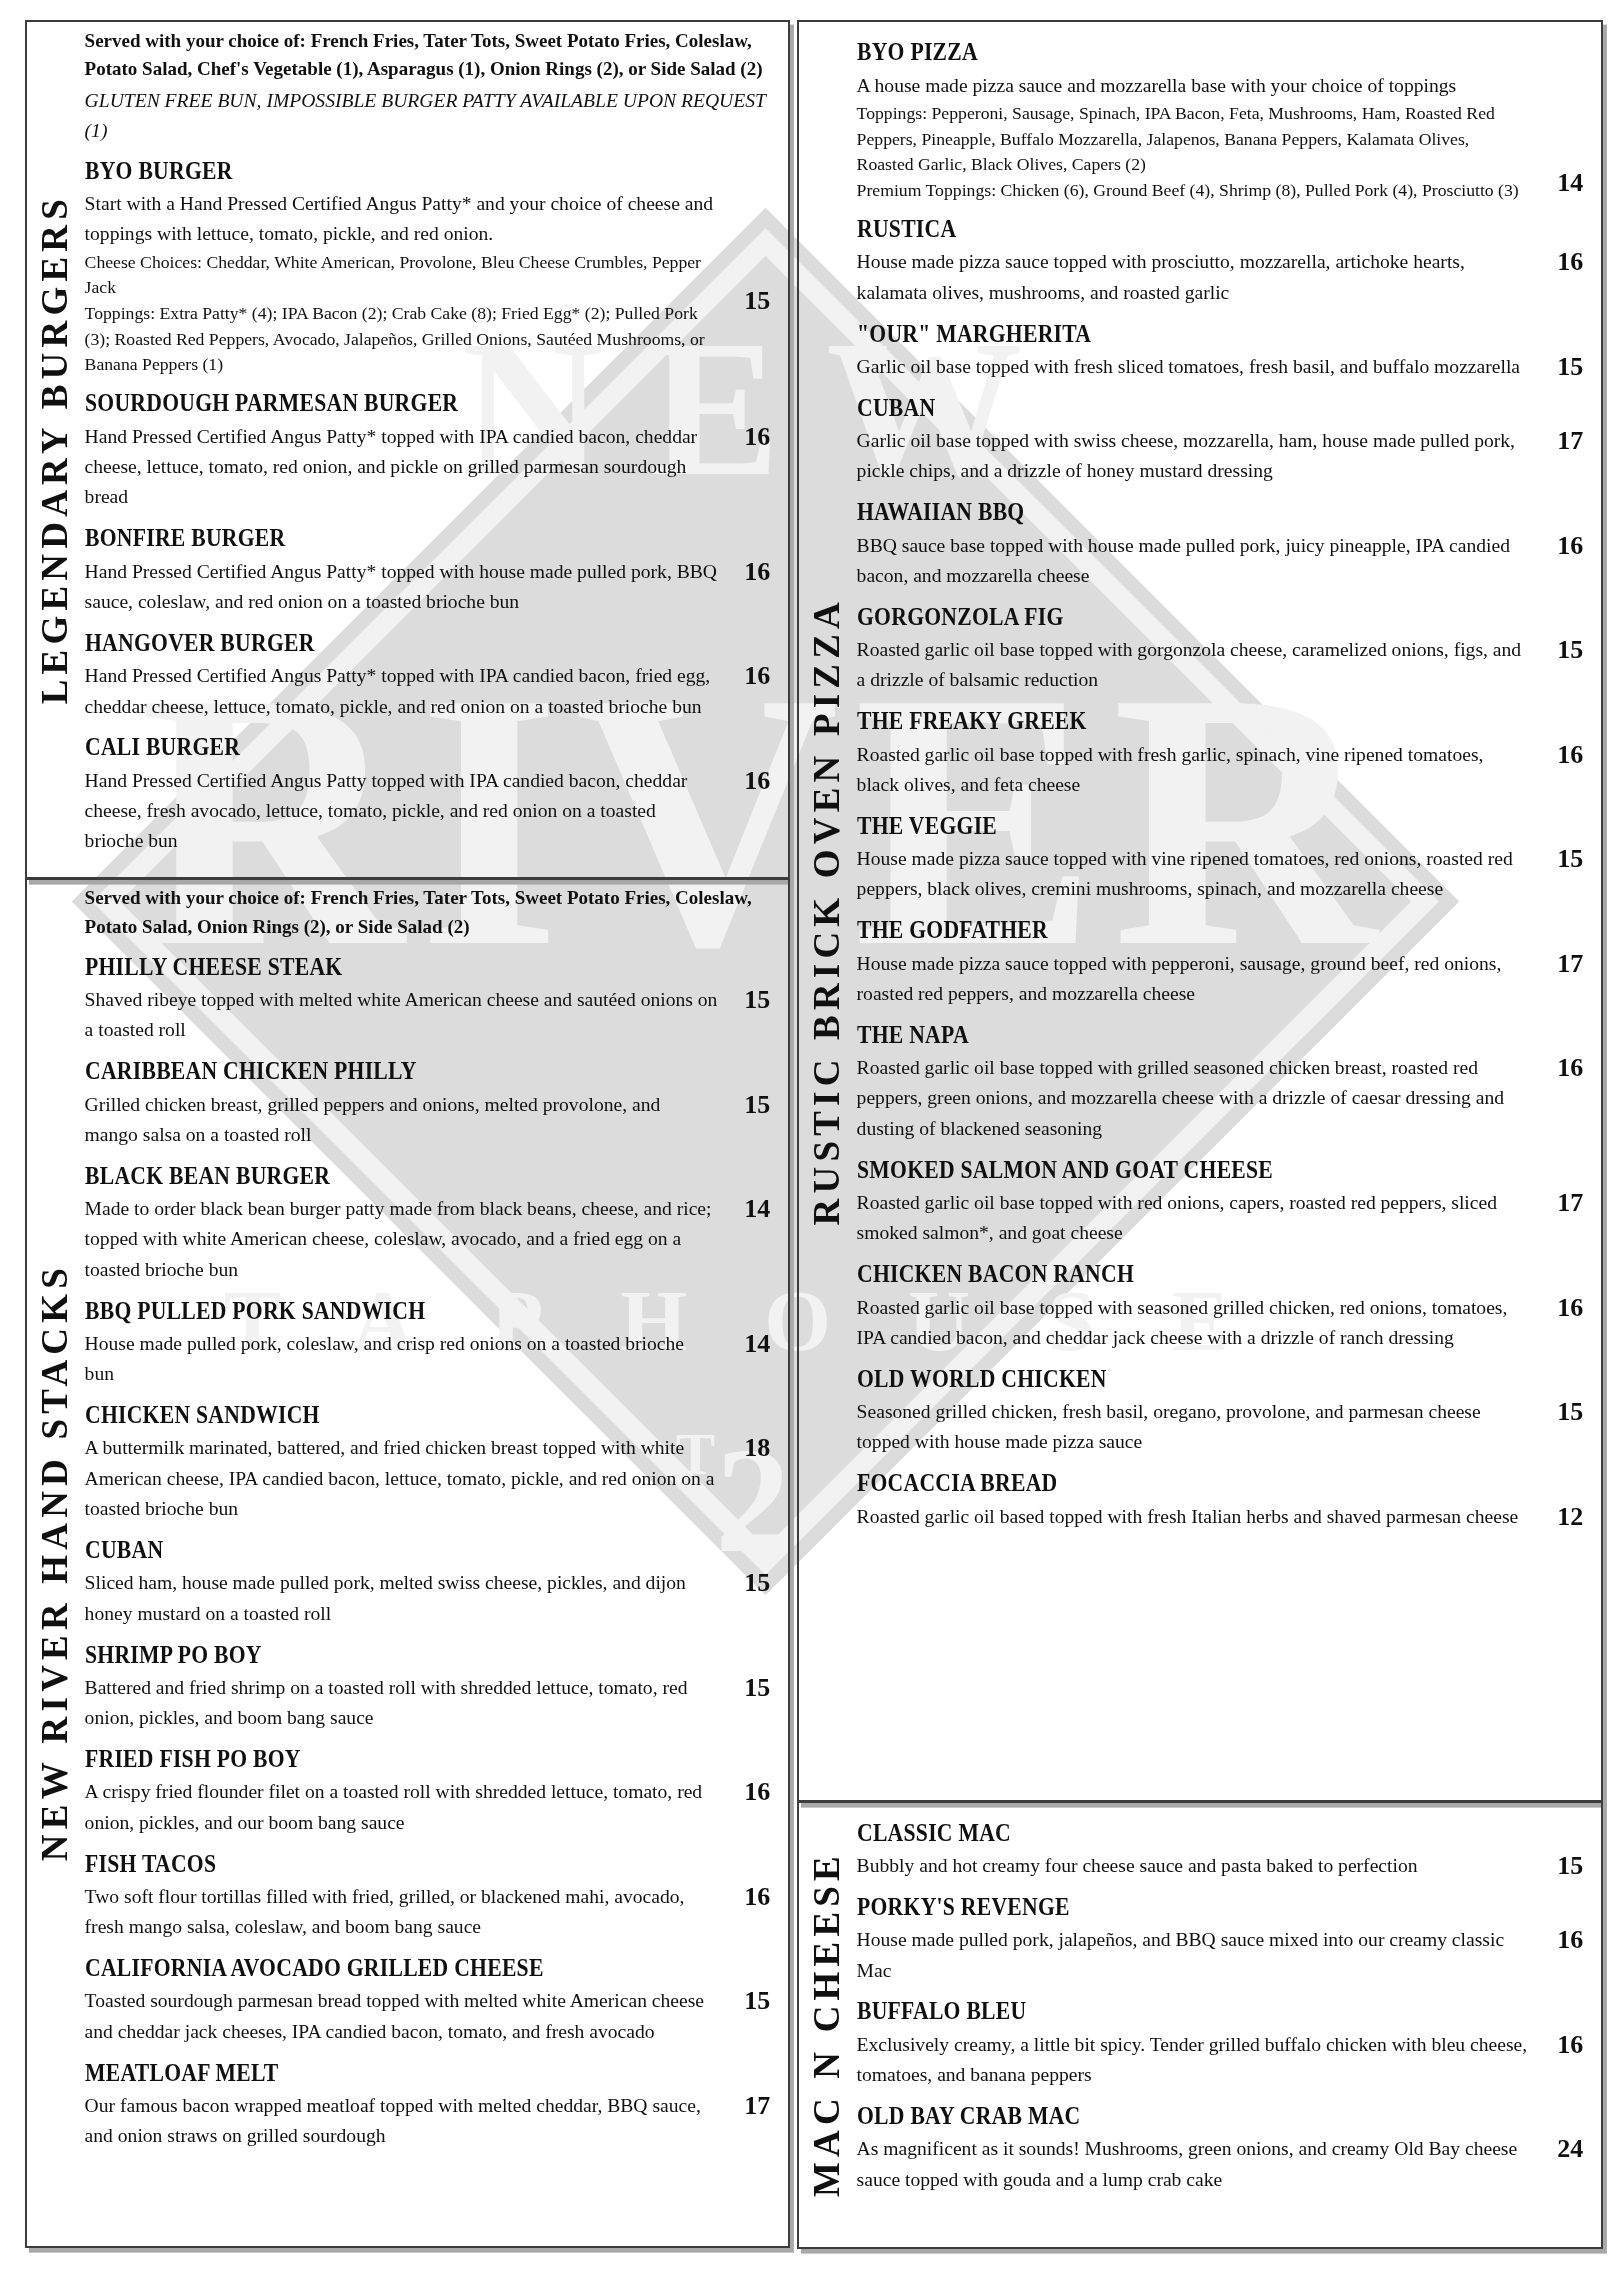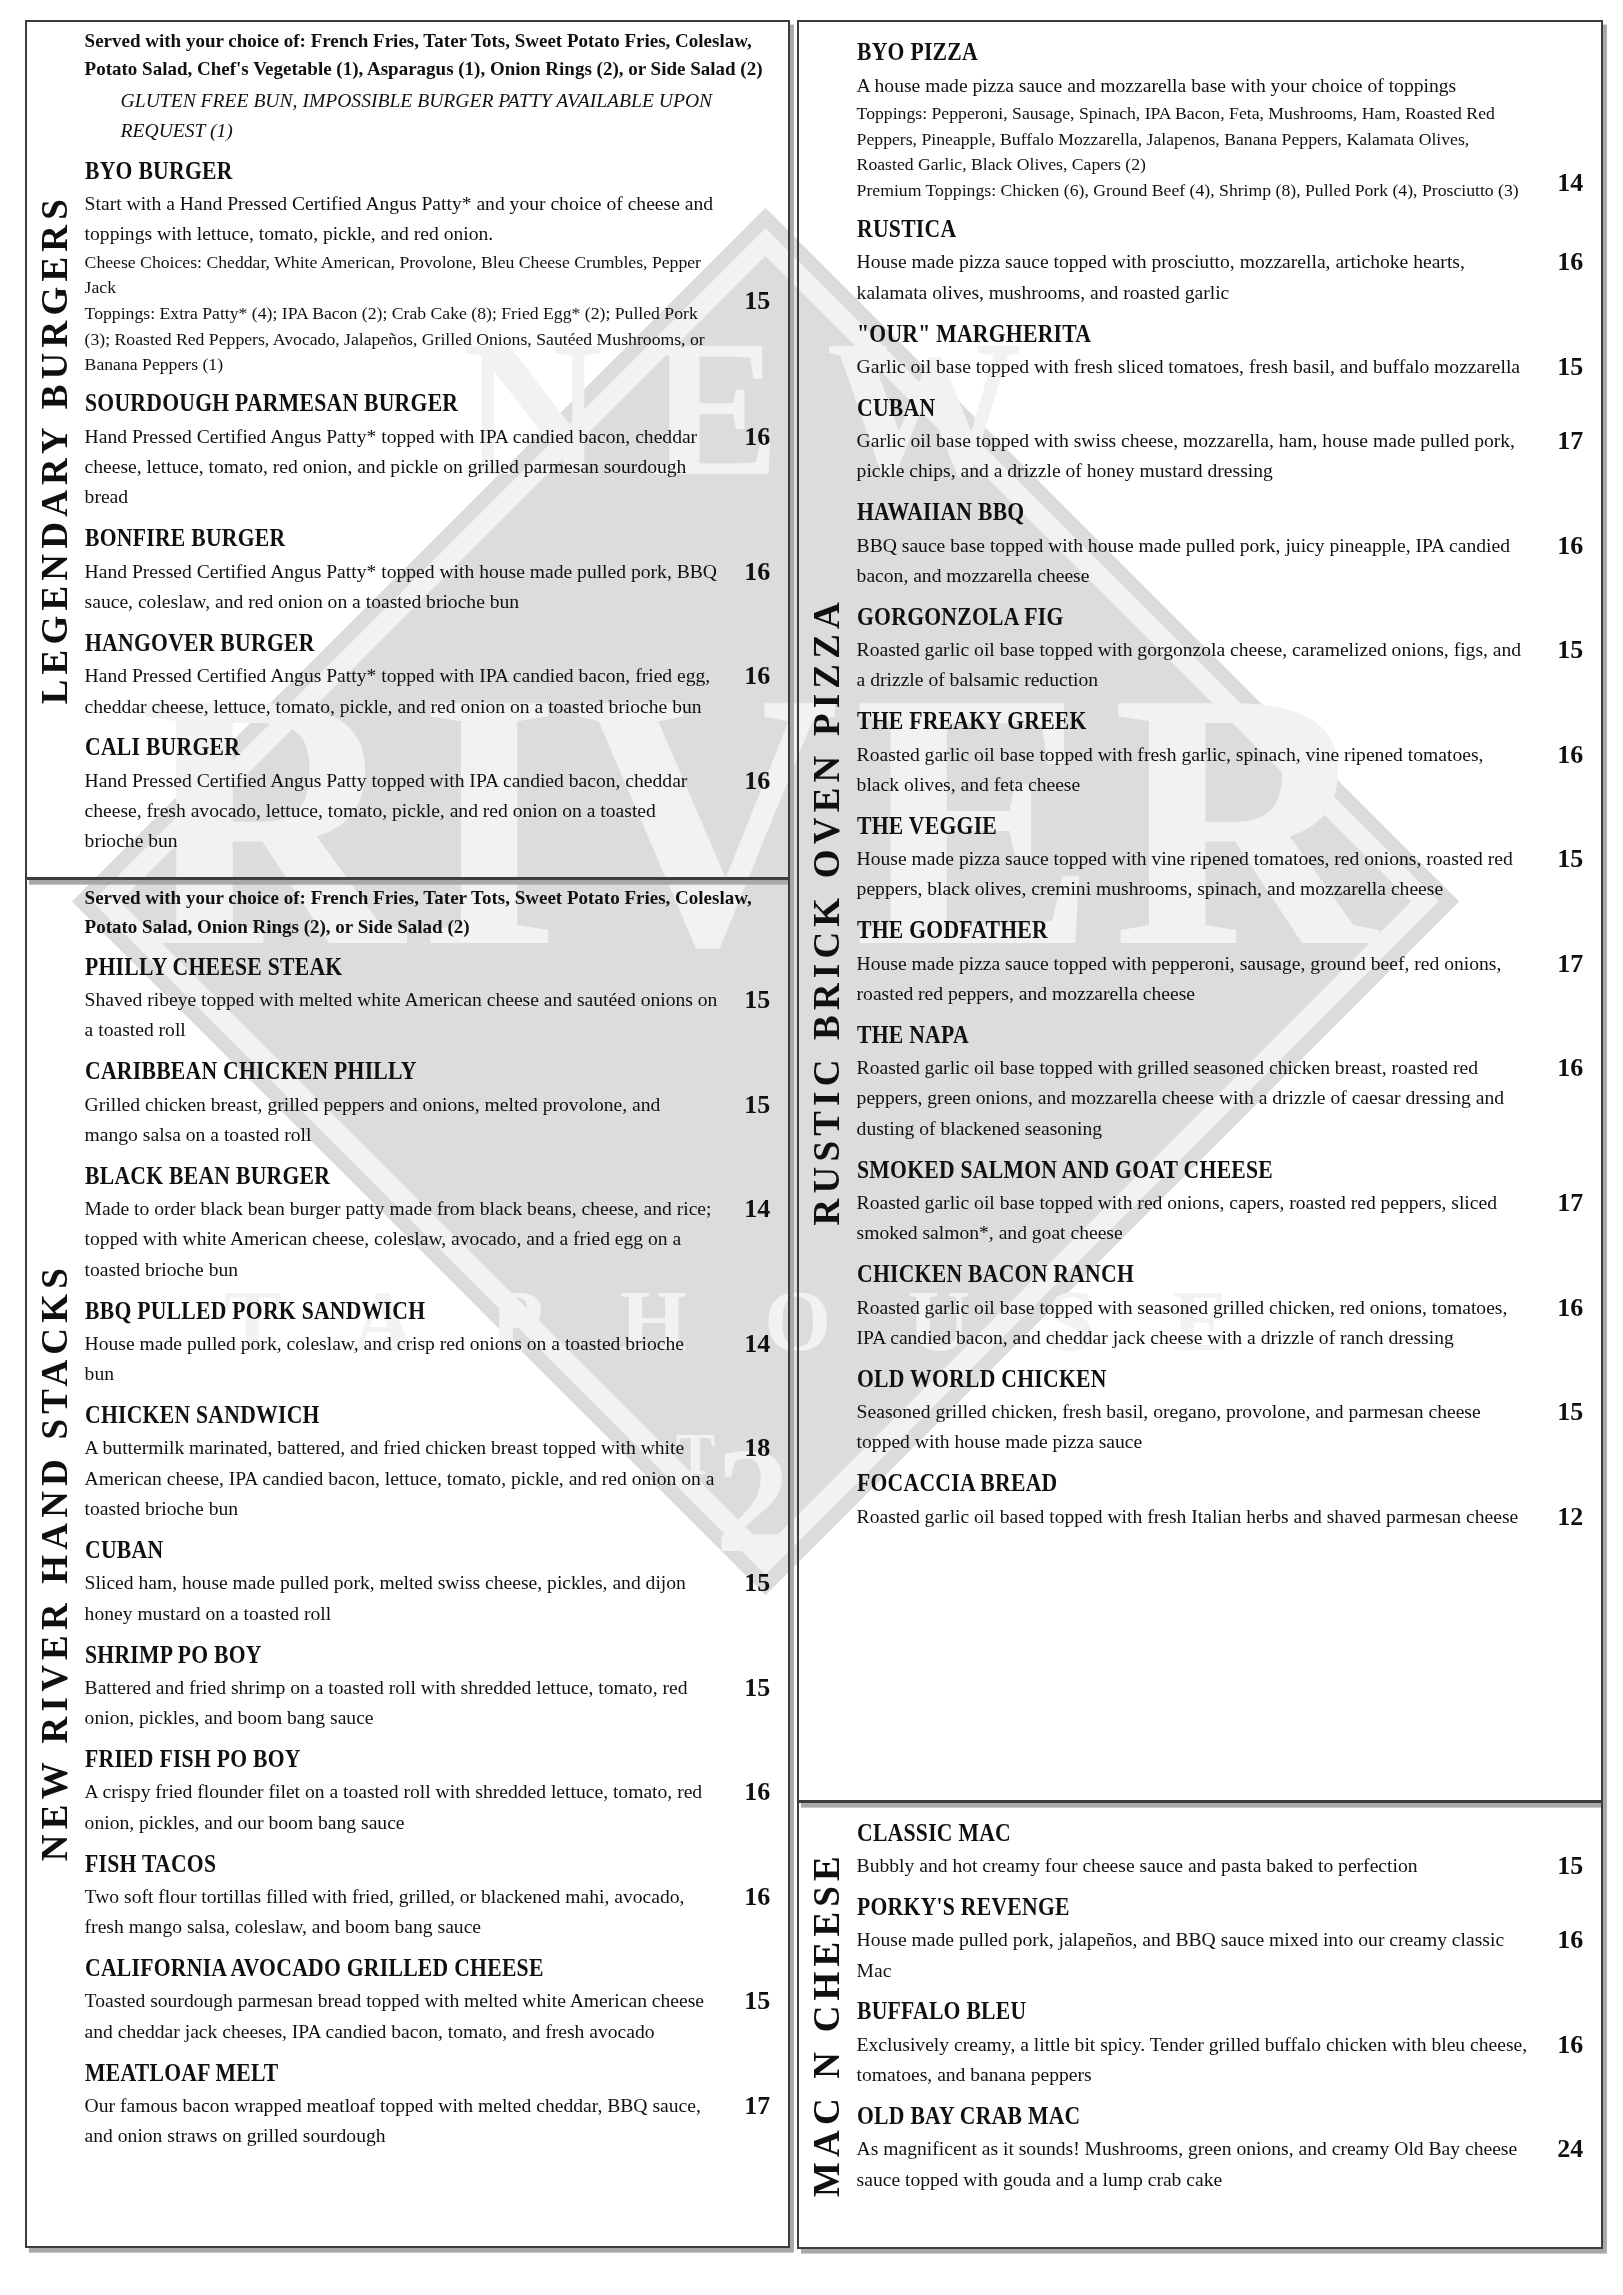--- a/index.html
+++ b/index.html
@@ -39,21 +39,21 @@
   #box-mac        { left:797px; top:1800px; width:806px; height:449px;  }
 
   .label-strip { width:55px; flex:none; display:flex; align-items:center; justify-content:center; }
   .vlabel {
     writing-mode:vertical-rl; transform:rotate(180deg);
     font-weight:bold; font-size:37px; letter-spacing:5.2px; white-space:nowrap;
   }
   .content { flex:1; padding:5.2px 5.2px 0 2.6px; overflow:hidden; }
 
   .note { font-size:19px; font-weight:bold; line-height:1.5; }
-  .note.italic { font-weight:normal; font-style:italic; font-size:19.6px; margin-top:2.6px;margin-left:36px; }
+  .note.italic { font-weight:normal; font-style:italic; font-size:19.6px; margin-top:2.6px; }
 
   .item { margin-top:10.5px; }
   .item-title {
     font-size:25.5px; font-weight:bold; letter-spacing:0.3px; white-space:nowrap;
     transform:scaleX(0.85); transform-origin:0 50%; margin-bottom:3.3px;
   }
   .item-body { display:flex; }
   .item-text { flex:1; padding-right:18.3px; }
   .desc  { font-size:19.6px; line-height:1.55; }
   .small { font-size:17.7px; line-height:1.45; }

